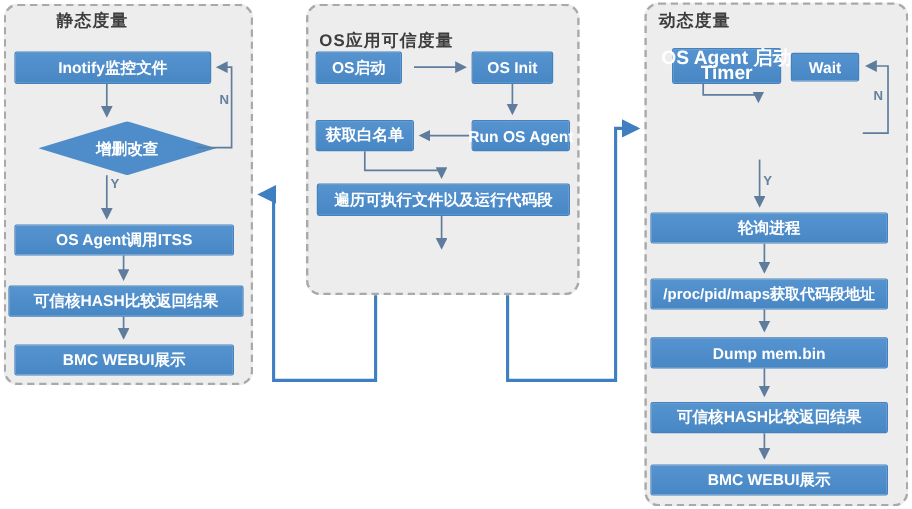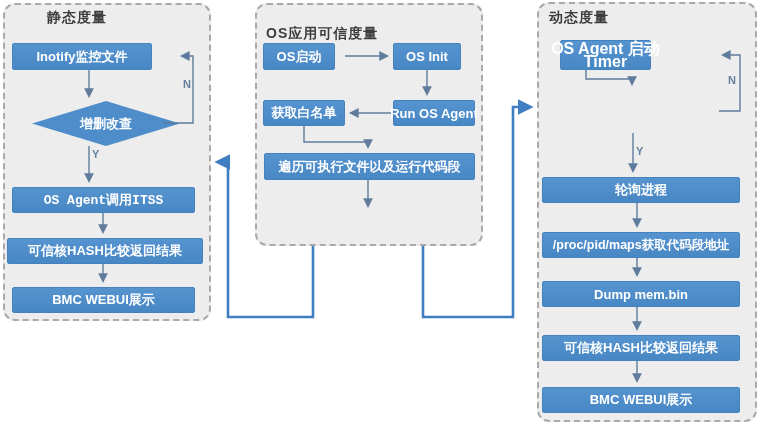--- a/index.html
+++ b/index.html
@@ -26,23 +26,23 @@
     font-weight:bold;font-size:13px;display:flex;align-items:center;justify-content:center;
     text-align:center;border-radius:2px;box-sizing:border-box;white-space:nowrap;
     border:1px solid #4381bf;
   }
   .diamond{
     position:absolute;background:#4e8dca;color:#ffffff;font-weight:bold;font-size:13px;
     display:flex;align-items:center;justify-content:center;
     clip-path:polygon(50% 0,100% 50%,50% 100%,0 50%);
   }
   
-  #n-inotify   {left:12px; top:43px; width:140px;height:27px;}
+  #n-inotify   {left:12px; top:43px; width:164px;height:27px;}
   #n-crud      {left:32px; top:101px;width:148px;height:45px;}
-  #n-itss      {left:12px; top:187px;width:183px;height:26px;font-family:Liberation Mono, monospace;}
+  #n-itss      {left:12px; top:187px;width:183px;height:26px;}
   #n-hashcmp1  {left:7px;  top:238px;width:196px;height:26px;}
   #n-bmc1      {left:12px; top:287px;width:183px;height:26px;}
   
   #n-osboot    {left:263px;top:43px; width:72px; height:27px;}
   #n-osinit    {left:393px;top:43px; width:68px; height:27px;}
   #n-whitelist {left:263px;top:100px;width:82px; height:26px;}
   #n-runagent  {left:393px;top:100px;width:82px; height:26px;}
   #n-traverse  {left:264px;top:153px;width:211px;height:27px;font-size:13px;}
   #n-hashbase  {left:264px;top:212px;width:211px;height:26px;}
   
@@ -87,20 +87,21 @@
   <div class="node" id="n-osboot">OS启动</div>
   <div class="node" id="n-osinit">OS Init</div>
   <div class="node" id="n-whitelist">获取白名单</div>
   <div class="node" id="n-runagent">Run OS Agent</div>
   <div class="node" id="n-traverse">遍历可执行文件以及运行代码段</div>
 
   <div class="node" id="n-timer">
     <span>OS Agent 启动</span>
     <span>Timer</span>
   </div>
+  <div class="node" id="n-wait">Wait</div>
   <div class="node" id="n-poll">轮询进程</div>
   <div class="node" id="n-procmaps">/proc/pid/maps获取代码段地址</div>
   <div class="node" id="n-dump">Dump mem.bin</div>
   <div class="node" id="n-hashcmp2">可信核HASH比较返回结果</div>
   <div class="node" id="n-bmc2">BMC WEBUI展示</div>
 
   <div class="branch-label" id="lbl-n1">N</div>
   <div class="branch-label" id="lbl-y1">Y</div>
   <div class="branch-label" id="lbl-n2">N</div>
   <div class="branch-label" id="lbl-y2">Y</div>

